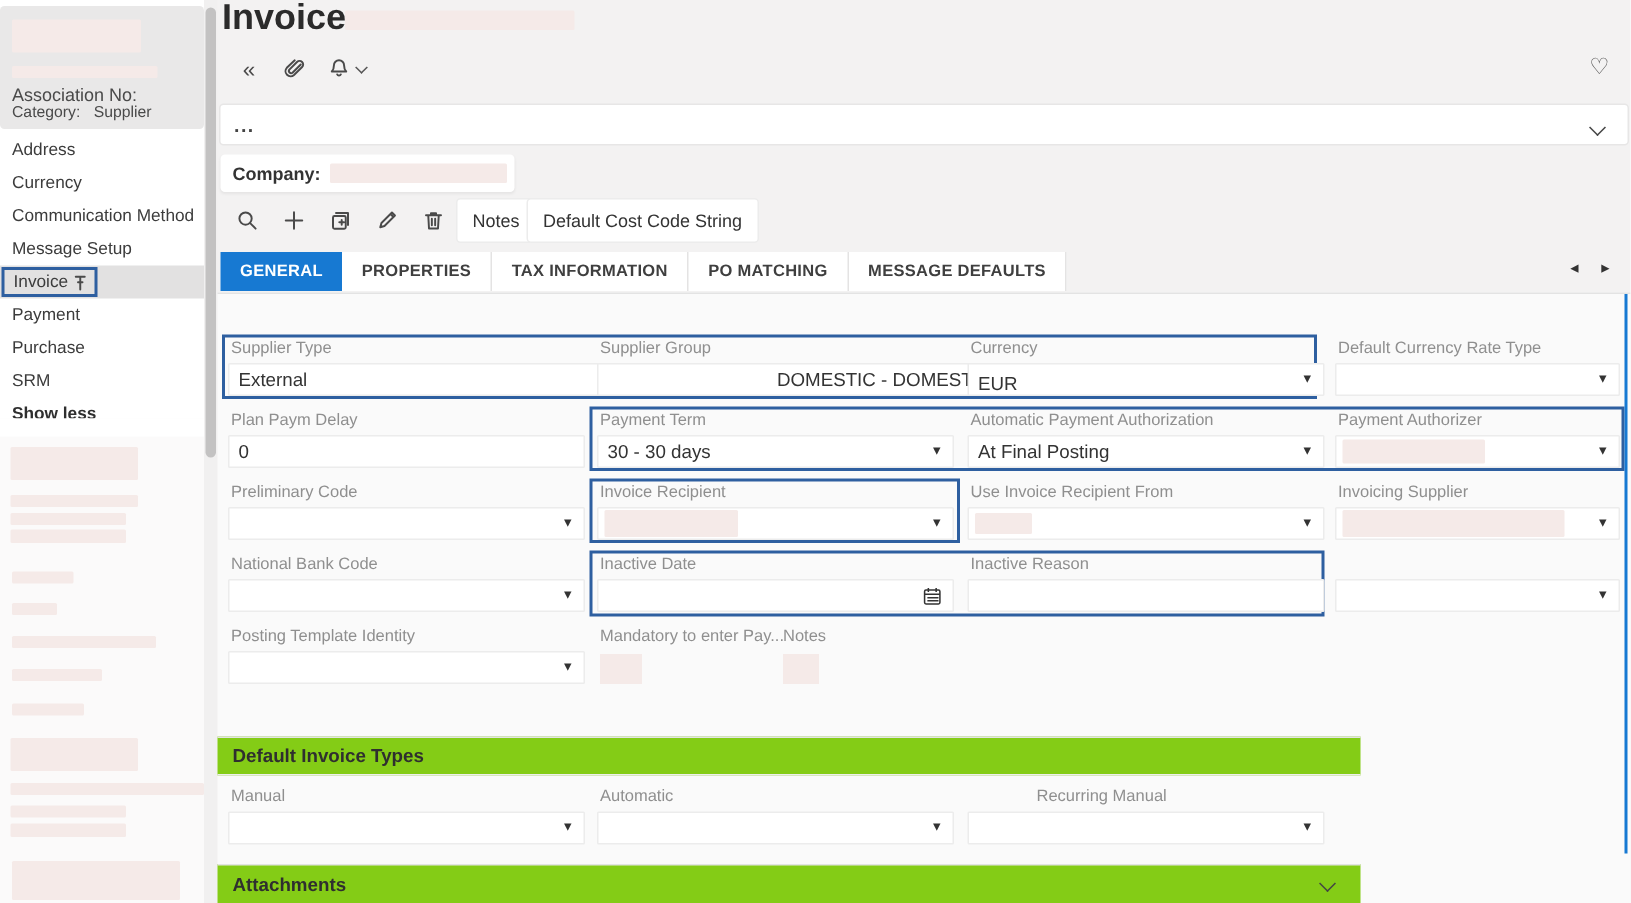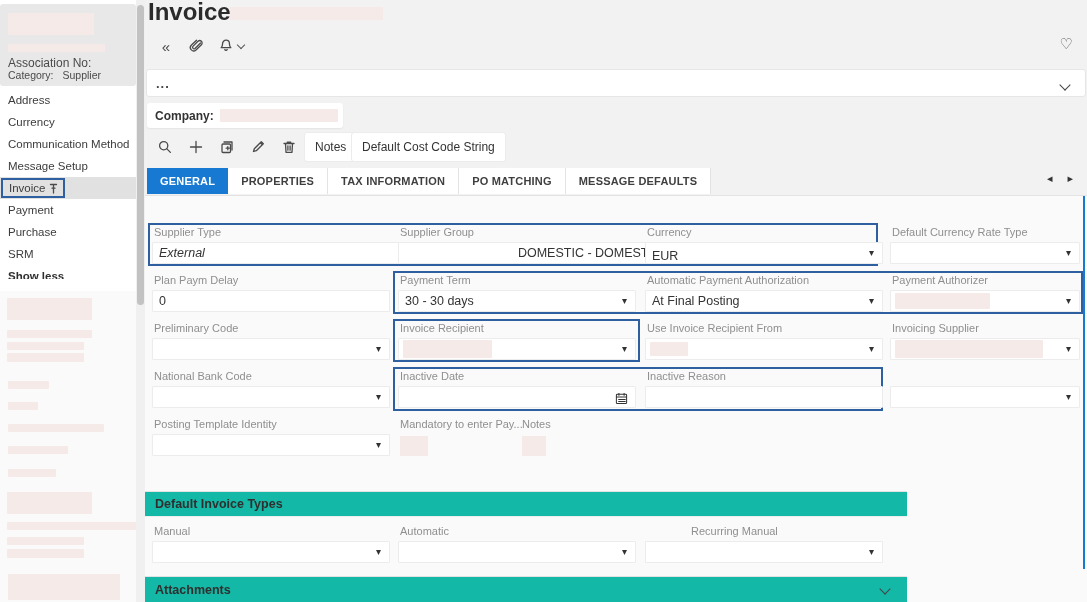--- a/index.html
+++ b/index.html
@@ -57,21 +57,21 @@
 
   
   .panel { position:absolute; left:0; top:195px; width:942px; height:407px; background:#fafafa; border-top:1px solid #e3e3e3; }
   .f-label { position:absolute; font-size:11px; color:#8f8f8f; white-space:nowrap; }
   .f-input { position:absolute; height:22px; background:#fff; border:1px solid #ececec; border-radius:1px; display:flex; align-items:center; cursor:pointer; }
   .f-input .f-value { margin-left:6px; font-size:12.5px; color:#333; white-space:nowrap; }
   .f-input .caret { position:absolute; right:8px; top:4px; font-size:10px; color:#333; }
   .f-input .vredact { margin-left:4px; height:16px; }
   .hl { position:absolute; border:2px solid #2e5fa0; pointer-events:none; }
   .cb-redact { position:absolute; background:#f5eae8; cursor:pointer; }
-  .section-band { position:absolute; left:0; width:762px; background:#14b8a6; border-top:1px solid #e3e3e3; border-bottom:1px solid #eee; display:flex; align-items:center; }
+  .section-band { position:absolute; left:0; width:762px; background:#84cc16; border-top:1px solid #e3e3e3; border-bottom:1px solid #eee; display:flex; align-items:center; }
   .section-band .s-title { margin-left:10px; font-size:12.5px; font-weight:700; color:#2f2f2f; }
   .section-band .s-chev { position:absolute; right:18px; width:8px; height:8px; border-width:0 1.6px 1.6px 0; border-style:solid; border-color:#444; transform:rotate(45deg); margin-top:-3px; }
   .blue-edge { position:absolute; left:938px; top:0; width:2px; height:373px; background:#1779d2; }
   svg.ic { stroke:#4a4a4a; fill:none; stroke-width:1.3; stroke-linecap:round; stroke-linejoin:round; }
 </style>
 </head>
 <body>
 
 <div id="app">
 
@@ -208,21 +208,21 @@
     </div>
 
     <div class="panel">
 
       <div class="hl" style="left:3px;top:27px;width:730px;height:43px;"></div>
       <div class="hl" style="left:248px;top:75px;width:690px;height:43px;"></div>
       <div class="hl" style="left:248px;top:123px;width:247px;height:43px;"></div>
       <div class="hl" style="left:248px;top:171px;width:490px;height:44px;"></div>
 
       <div class="f-label" style="left:9px;top:30px;">Supplier Type</div>
-      <div class="f-input" style="left:7px;top:46px;width:274px;font-style:italic;">
+      <div class="f-input" style="left:7px;top:46px;width:274px;">
         <span class="f-value">External</span>
         <span class="caret">▾</span>
       </div>
       <div class="f-label" style="left:255px;top:30px;">Supplier Group</div>
       <div class="f-input" style="left:253px;top:46px;width:264px;justify-content:flex-end;">
         <span class="f-value">DOMESTIC - DOMESTIC</span>
         <span class="caret">▾</span>
       </div>
       <div class="f-label" style="left:502px;top:30px;">Currency</div>
       <div class="f-input" style="left:500px;top:46px;width:238px;align-items:flex-end;">

